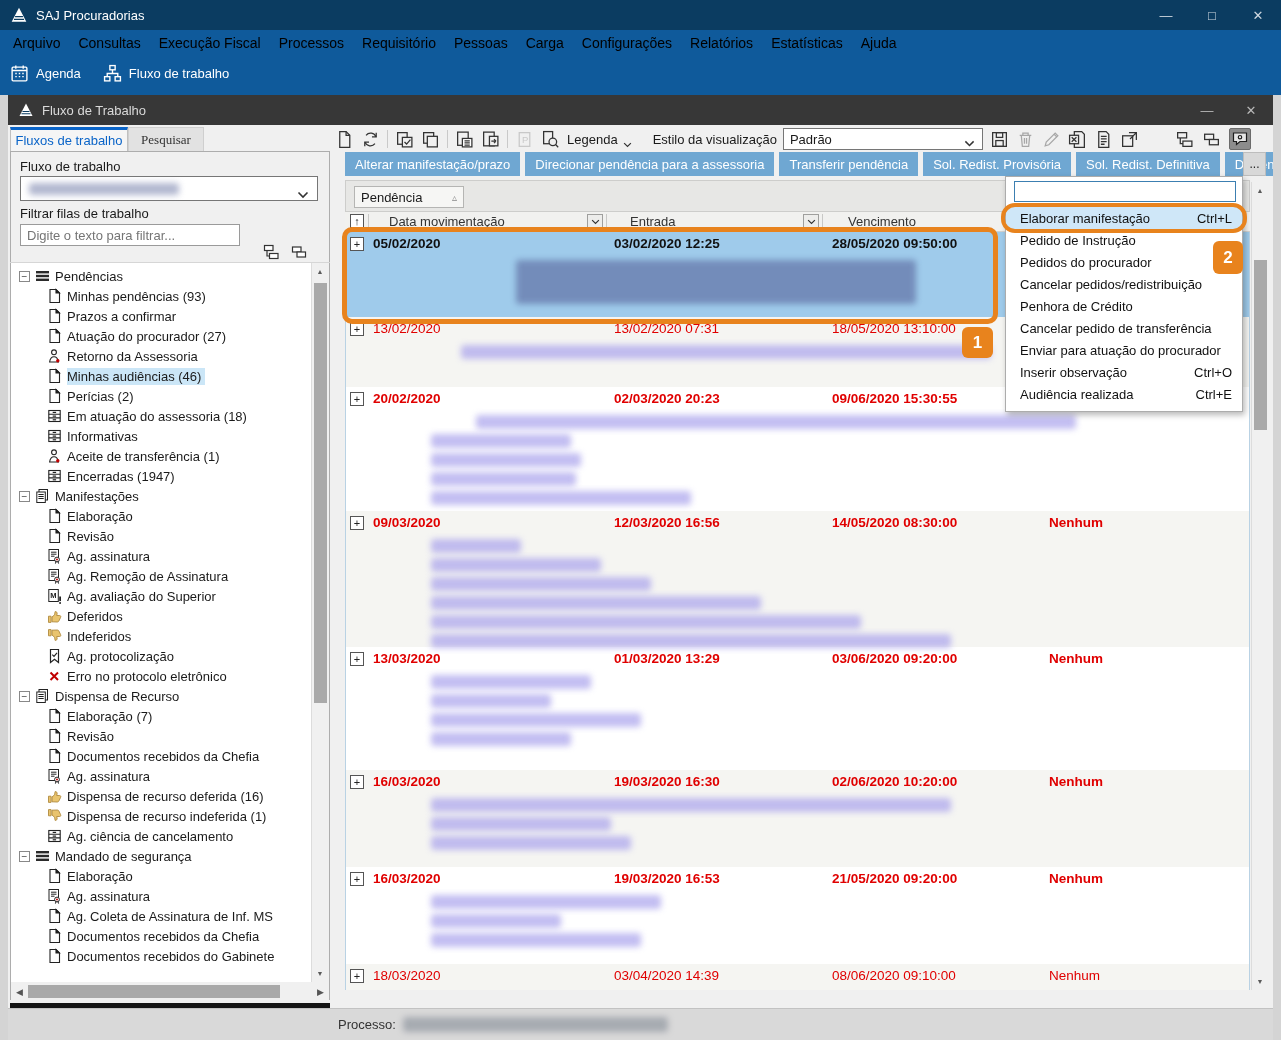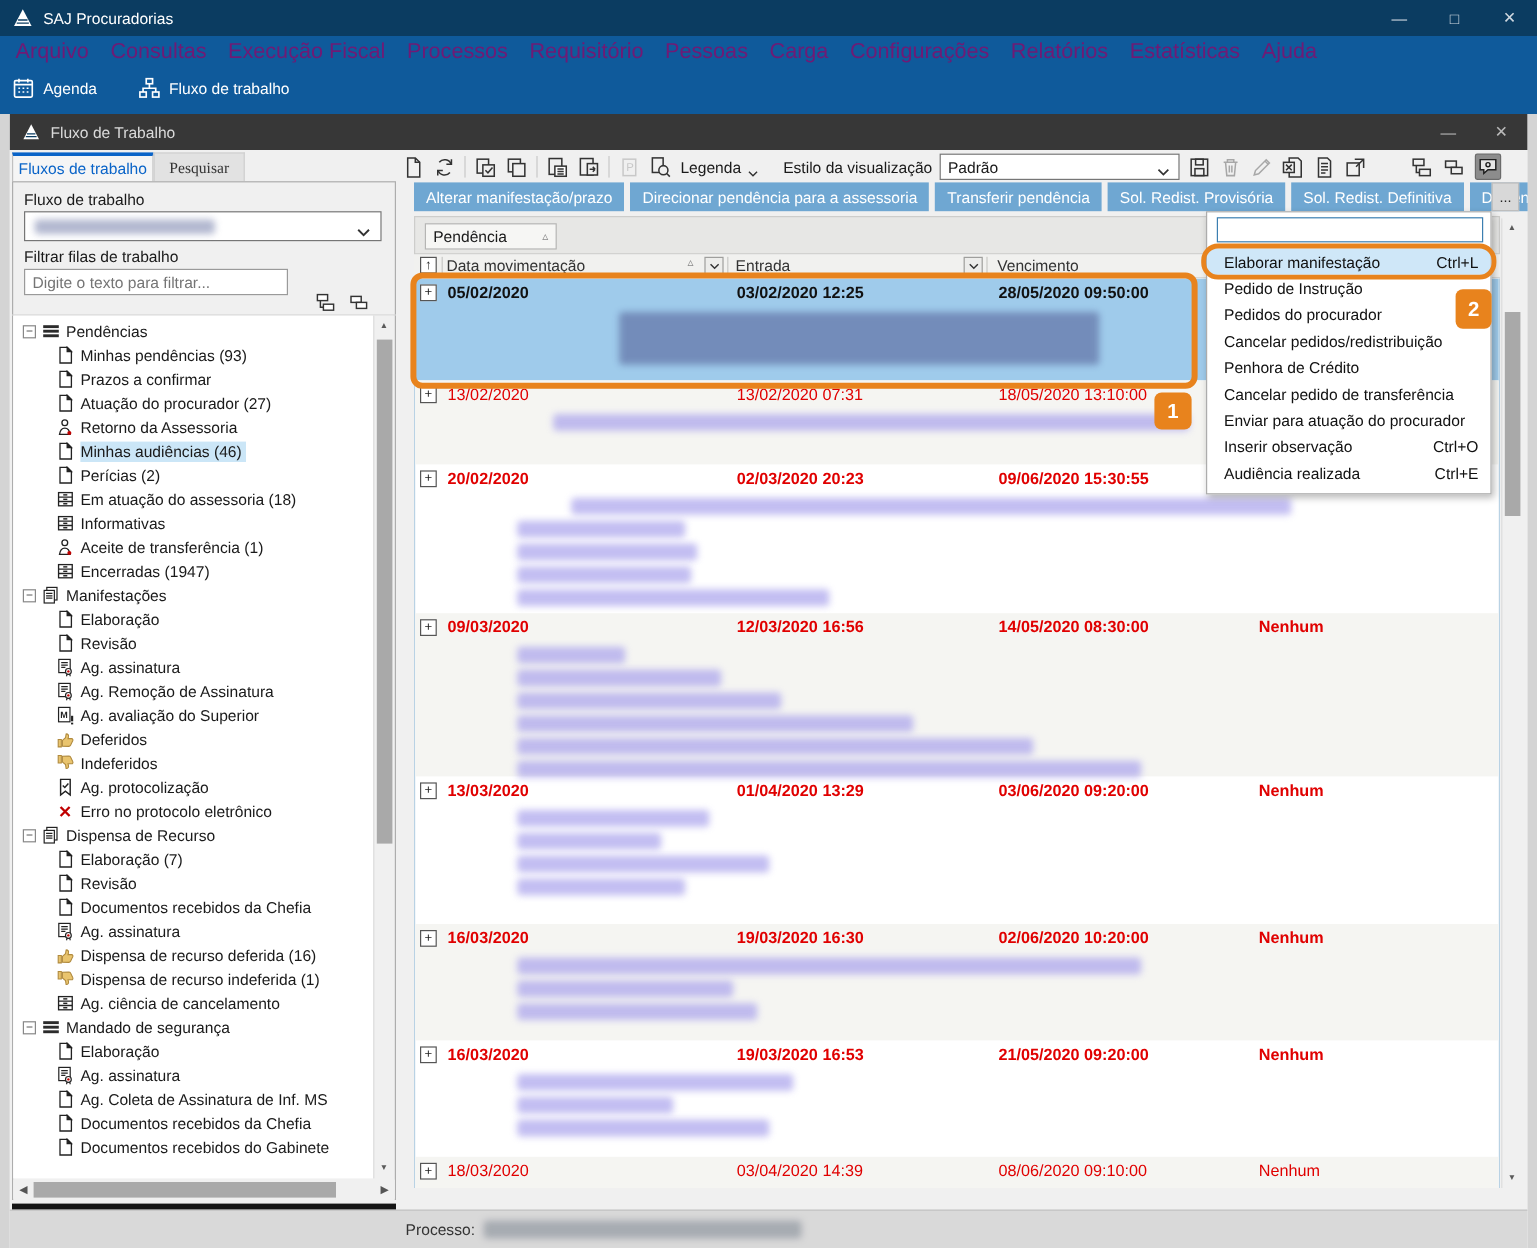--- a/index.html
+++ b/index.html
@@ -10,23 +10,23 @@
   .titlebar { position:absolute; left:0; top:0; width:1281px; height:30px;
     background:#0B3C61; color:#fff; display:flex; align-items:center; }
   .titlebar .logo { width:18px; height:18px; margin:0 8px 0 10px; }
   .titlebar .ttl { font-size:13px; }
   .wctrls { margin-left:auto; display:flex; }
   .wctrl { width:46px; height:30px; display:flex; align-items:center; justify-content:center;
     color:#CFD8E0; font-size:13px; }
   .bluebar { position:absolute; left:0; top:30px; width:1281px; height:65px; background:#0F5A9B; }
   .menubar { position:absolute; left:0; top:30px; width:1281px; height:25px;
     display:flex; align-items:center; padding-left:4px; }
-  .menu-item { color:#701a75; font-size:18px; padding:4px 9px; cursor:default; }
+  .menu-item { color:#000000; font-size:14px; padding:4px 9px; cursor:default; }
   .apptoolbar { position:absolute; left:0; top:56px; width:1281px; height:34px;
-    display:flex; align-items:center; padding-left:10px; gap:34px; }
+    display:flex; align-items:center; padding-left:10px; gap:22px; }
   .appbtn { display:flex; align-items:center; gap:7px; color:#fff; font-size:13px; }
   .appbtn .icon { width:19px; height:19px; }
 
   
   .window { position:absolute; left:8px; top:95px; width:1265px; height:945px;
     background:#F0F0F0; overflow:hidden; }
   .wtitlebar { position:absolute; left:0; top:0; width:100%; height:30px; background:#373737;
     color:#DADADA; display:flex; align-items:center; }
   .wtitlebar .logo { width:16px; height:16px; margin:0 8px 0 10px; }
   .wtitlebar .ttl { font-size:13px; }
@@ -102,21 +102,21 @@
   
   .groupbar { position:absolute; left:337px; top:85px; width:905px; height:32px;
     background:#E7E7E5; border:1px solid #CDCDCB; }
   .groupchip { position:absolute; left:8px; top:5px; width:110px; height:22px; background:#F6F6F4;
     border:1px solid #B5B5B3; font-size:13px; display:flex; align-items:center;
     padding:0 6px; color:#1a1a1a; }
   .groupchip .sort { margin-left:auto; color:#8a8a8a; font-size:10px; }
   .thead { position:absolute; left:337px; top:117px; width:905px; height:20px; background:#F1F1EF;
     border-bottom:1px solid #D2D2D0; font-size:13px; color:#333; }
   .thead .cdiv { position:absolute; top:2px; width:1px; height:16px; background:#C8C8C6; }
-  .hcell { position:absolute; top:2px; white-space:nowrap; }
+  .hcell { position:absolute; top:2px; white-space:nowrap;margin-left:17px; }
   .filterbox { position:absolute; top:2px; width:16px; height:16px; background:#EDEDEB;
     border:1px solid #9F9F9D; display:flex; align-items:center; justify-content:center; }
   .filterbox svg { width:9px; height:6px; }
   .expbox { width:14px; height:14px; border:1px solid #555; background:#fff; font-size:11px;
     line-height:12px; text-align:center; color:#222; }
   .tbody { position:absolute; left:337px; top:137px; width:905px; height:758px; background:#fff;
     overflow:hidden; border-left:1px solid #B9D2E4; border-right:1px solid #B9D2E4; }
   .drow { position:relative; width:100%; }
   .drow.alt { background:#F5F5F2; }
   .drow.sel { background:#9FCBEB; }
@@ -899,21 +899,21 @@
         <span class="blurline" style="left: 85px; width: 90px; height: 14px; top: 28px;"></span>
         <span class="blurline" style="left: 85px; width: 170px; height: 14px; top: 47px;"></span>
         <span class="blurline" style="left: 85px; width: 220px; height: 14px; top: 66px;"></span>
         <span class="blurline" style="left: 85px; width: 330px; height: 14px; top: 85px;"></span>
         <span class="blurline" style="left: 85px; width: 430px; height: 14px; top: 104px;"></span>
         <span class="blurline" style="left: 85px; width: 520px; height: 14px; top: 123px;"></span>
       </div>
       <div class="drow bold" style="height: 123px;">
         <span class="expbox">+</span>
         <span class="dcell" style="left: 27px;">13/03/2020</span>
-        <span class="dcell" style="left: 268px;">01/04/2020 13:29</span>
+        <span class="dcell" style="left: 268px;">01/03/2020 13:29</span>
         <span class="dcell" style="left: 486px;">03/06/2020 09:20:00</span>
         <span class="dcell" style="left: 703px;">Nenhum</span>
         <span class="blurline" style="left: 85px; width: 160px; height: 14px; top: 28px;"></span>
         <span class="blurline" style="left: 85px; width: 120px; height: 14px; top: 47px;"></span>
         <span class="blurline" style="left: 85px; width: 210px; height: 14px; top: 66px;"></span>
         <span class="blurline" style="left: 85px; width: 140px; height: 14px; top: 85px;"></span>
       </div>
       <div class="drow alt bold" style="height: 97px;">
         <span class="expbox">+</span>
         <span class="dcell" style="left: 27px;">16/03/2020</span>

